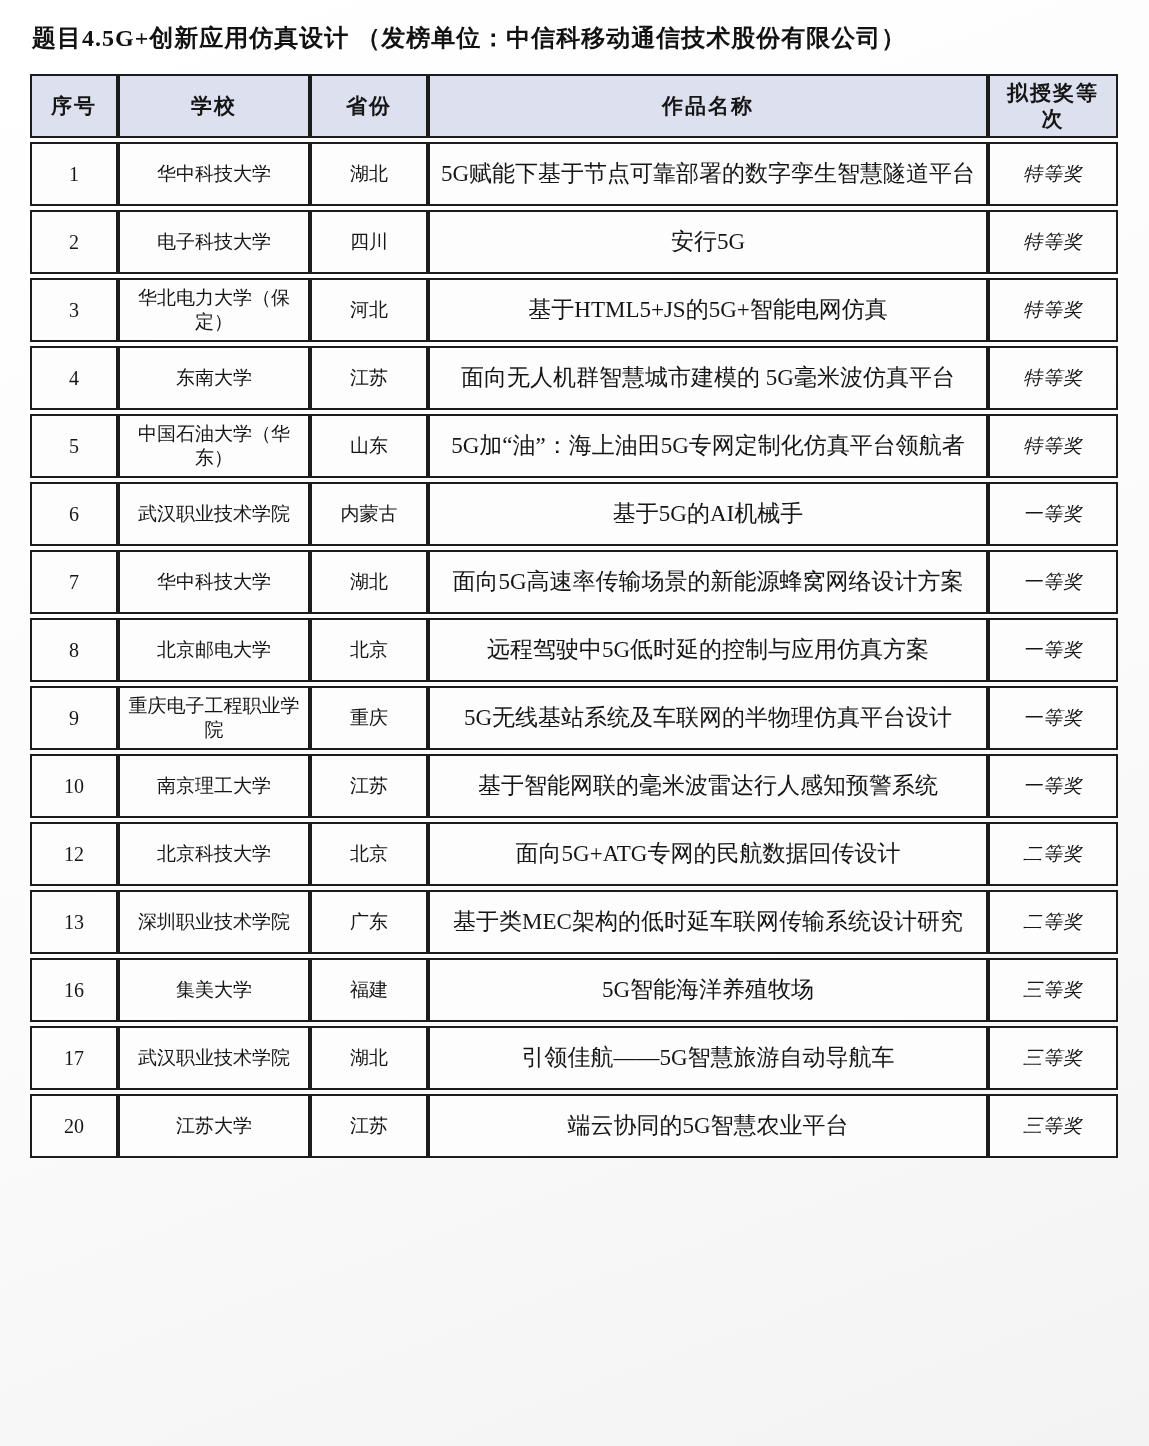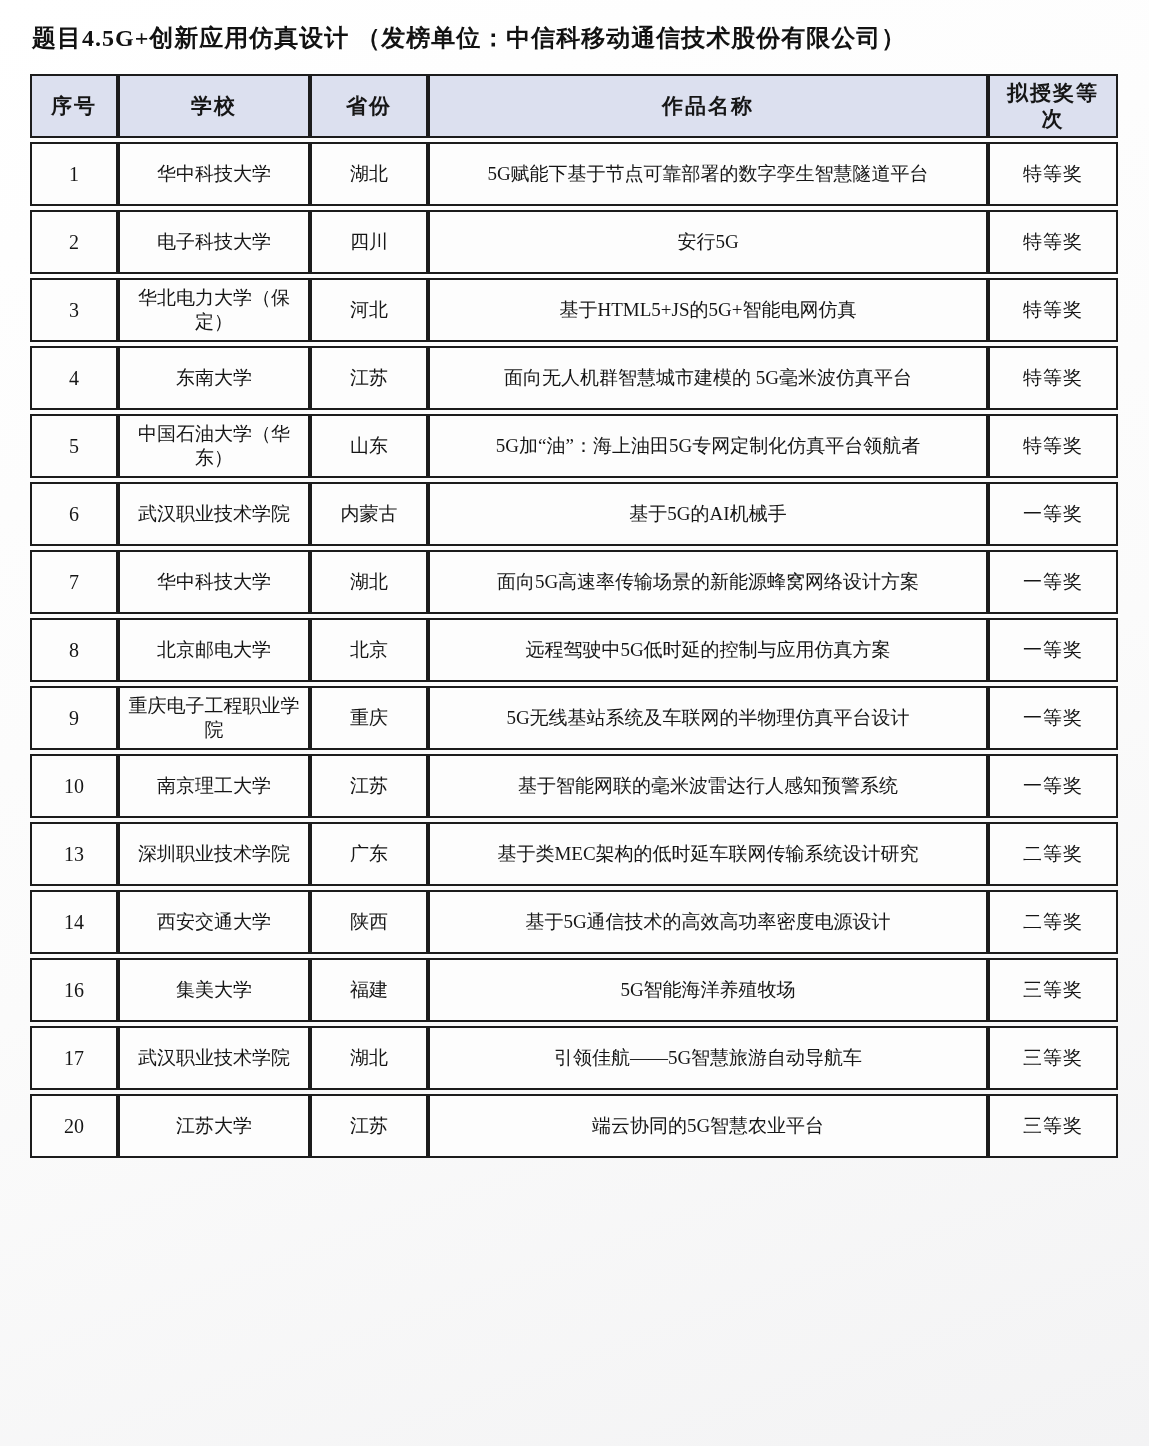--- a/index.html
+++ b/index.html
@@ -51,22 +51,22 @@
     height: 56px;
     letter-spacing: 2px;
   }
   td {
     background: #fdfdfd;
     font-size: 19px;
     height: 56px;
   }
   td.cell-index { font-size: 20px; }
   td.cell-school { font-size: 19px; letter-spacing: 0; }
-  td.cell-work { font-size: 19px; }
-  td.cell-award { letter-spacing: 1px; }
+  td.cell-work { font-size: 23px; }
+  td.cell-award { letter-spacing: 1px; font-style: italic; }
 </style>
 </head>
 <body>
 
 <div class="page">
   <h1 class="title">题目4.5G+创新应用仿真设计 （发榜单位：中信科移动通信技术股份有限公司）</h1>
 
   <table class="awards">
     <colgroup>
       <col class="c-index">
@@ -149,31 +149,31 @@
           <td class="cell-award">一等奖</td>
         </tr>
         <tr>
           <td class="cell-index">10</td>
           <td class="cell-school">南京理工大学</td>
           <td class="cell-province">江苏</td>
           <td class="cell-work">基于智能网联的毫米波雷达行人感知预警系统</td>
           <td class="cell-award">一等奖</td>
         </tr>
         <tr>
+          <td class="cell-index">12</td>
+          <td class="cell-school">北京科技大学</td>
+          <td class="cell-province">北京</td>
+          <td class="cell-work">面向5G+ATG专网的民航数据回传设计</td>
+          <td class="cell-award">二等奖</td>
+        </tr>
+        <tr>
           <td class="cell-index">13</td>
           <td class="cell-school">深圳职业技术学院</td>
           <td class="cell-province">广东</td>
           <td class="cell-work">基于类MEC架构的低时延车联网传输系统设计研究</td>
-          <td class="cell-award">二等奖</td>
-        </tr>
-        <tr>
-          <td class="cell-index">14</td>
-          <td class="cell-school">西安交通大学</td>
-          <td class="cell-province">陕西</td>
-          <td class="cell-work">基于5G通信技术的高效高功率密度电源设计</td>
           <td class="cell-award">二等奖</td>
         </tr>
         <tr>
           <td class="cell-index">16</td>
           <td class="cell-school">集美大学</td>
           <td class="cell-province">福建</td>
           <td class="cell-work">5G智能海洋养殖牧场</td>
           <td class="cell-award">三等奖</td>
         </tr>
         <tr>

